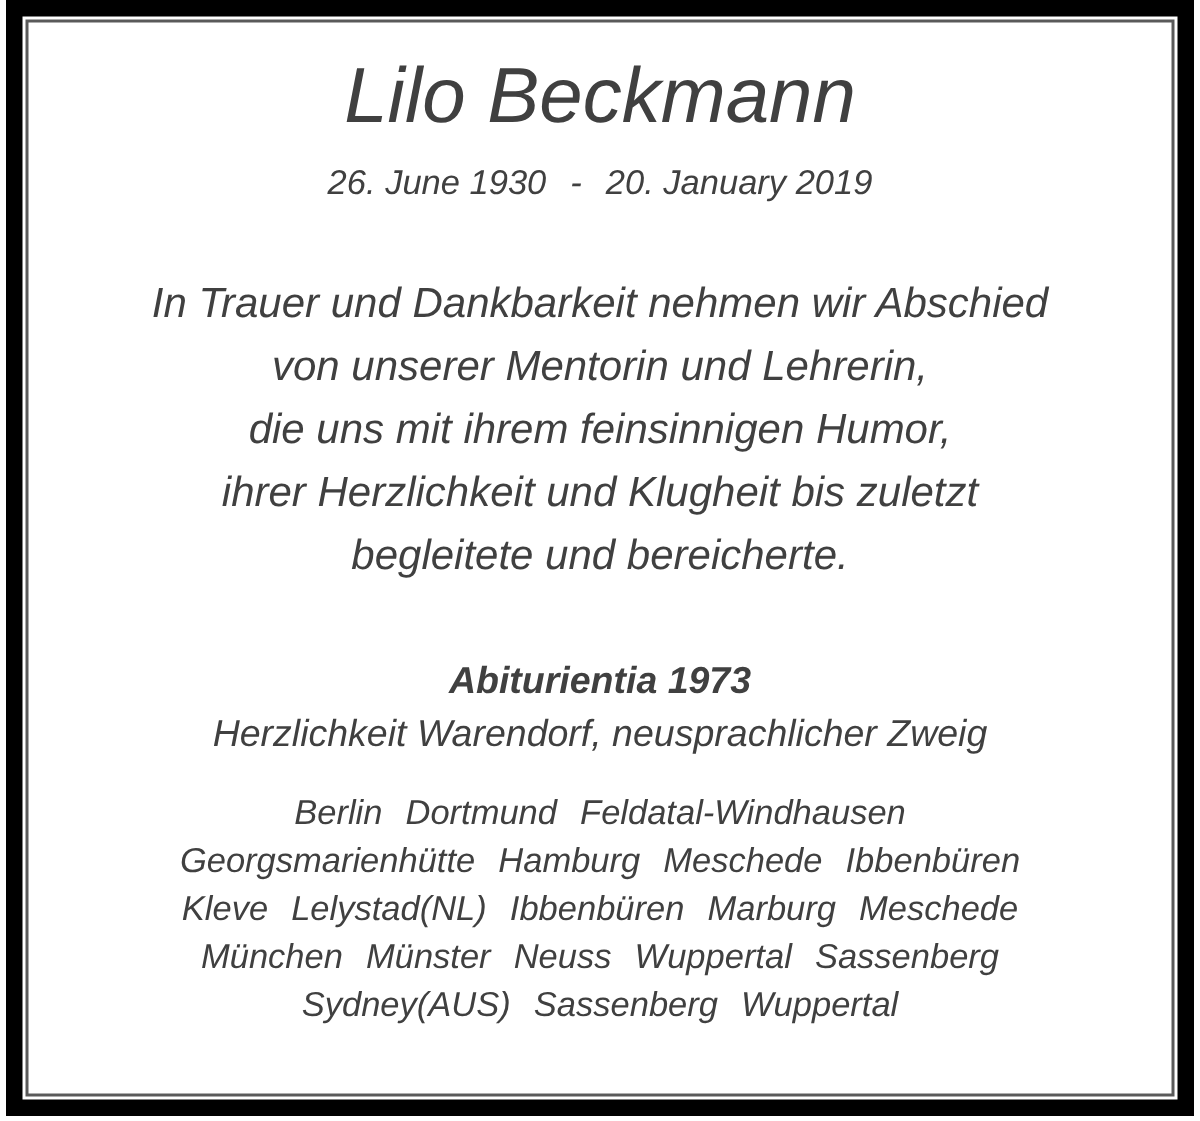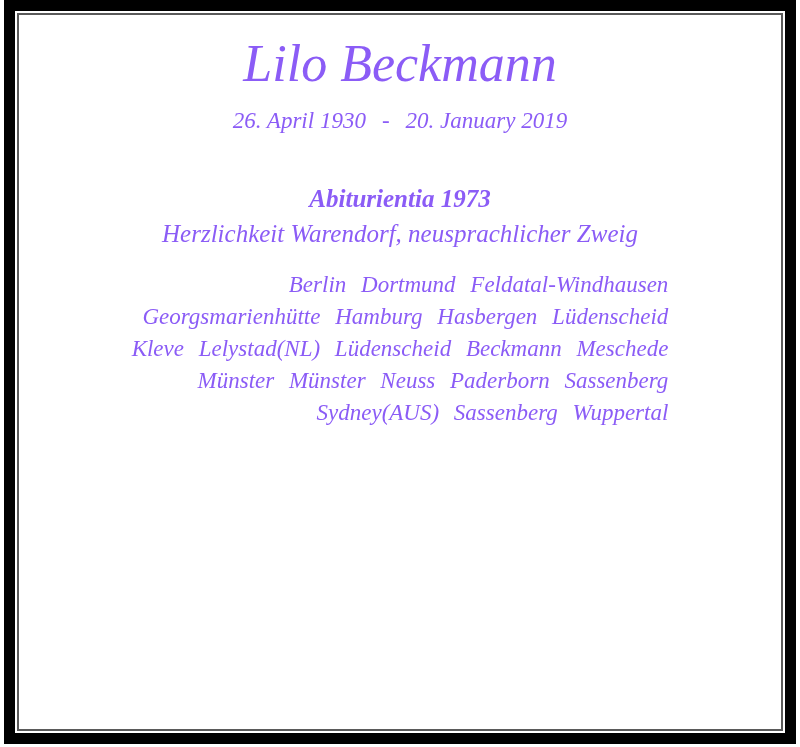--- a/index.html
+++ b/index.html
@@ -5,23 +5,23 @@
   html, body {
     margin: 0;
     padding: 0;
     background: #ffffff;
   }
   .page {
     position: relative;
     width: 800px;
     height: 747px;
     background: #ffffff;
-    font-family: Liberation Serif, serif;
+    font-family: Liberation Sans, sans-serif;
     font-style: italic;
-    color: #8b5cf6;
+    color: #404040;
     overflow: hidden;
   }
   .frame-outer {
     position: absolute;
     top: 0;
     left: 4px;
     right: 4px;
     bottom: 3px;
     border: 11px solid #000000;
   }
@@ -65,45 +65,51 @@
     line-height: 35px;
   }
   .group-title {
     font-weight: bold;
   }
   .cities {
     margin-top: 18px;
     font-size: 23px;
     line-height: 32px;
     word-spacing: 9px;
-    text-align: right;
   }
 </style>
 </head>
 <body>
 
 <div class="page">
   <div class="frame-outer">
     <div class="frame-inner">
 
       <h1 class="deceased-name">Lilo Beckmann</h1>
 
       <div class="dates">
-        <span>26. April 1930</span><span class="dash">-</span><span>20. January 2019</span>
+        <span>26. June 1930</span><span class="dash">-</span><span>20. January 2019</span>
       </div>
 
+      <div class="tribute">
+        <div>In Trauer und Dankbarkeit nehmen wir Abschied</div>
+        <div>von unserer Mentorin und Lehrerin,</div>
+        <div>die uns mit ihrem feinsinnigen Humor,</div>
+        <div>ihrer Herzlichkeit und Klugheit bis zuletzt</div>
+        <div>begleitete und bereicherte.</div>
+      </div>
 
       <div class="group">
         <div class="group-title">Abiturientia 1973</div>
         <div class="school">Herzlichkeit Warendorf, neusprachlicher Zweig</div>
       </div>
 
       <div class="cities">
         <div>Berlin Dortmund Feldatal-Windhausen</div>
-        <div>Georgsmarienhütte Hamburg Hasbergen Lüdenscheid</div>
-        <div>Kleve Lelystad(NL) Lüdenscheid Beckmann Meschede</div>
-        <div>Münster Münster Neuss Paderborn Sassenberg</div>
+        <div>Georgsmarienhütte Hamburg Meschede Ibbenbüren</div>
+        <div>Kleve Lelystad(NL) Ibbenbüren Marburg Meschede</div>
+        <div>München Münster Neuss Wuppertal Sassenberg</div>
         <div>Sydney(AUS) Sassenberg Wuppertal</div>
       </div>
 
     </div>
   </div>
 </div>
 
 </body></html>

